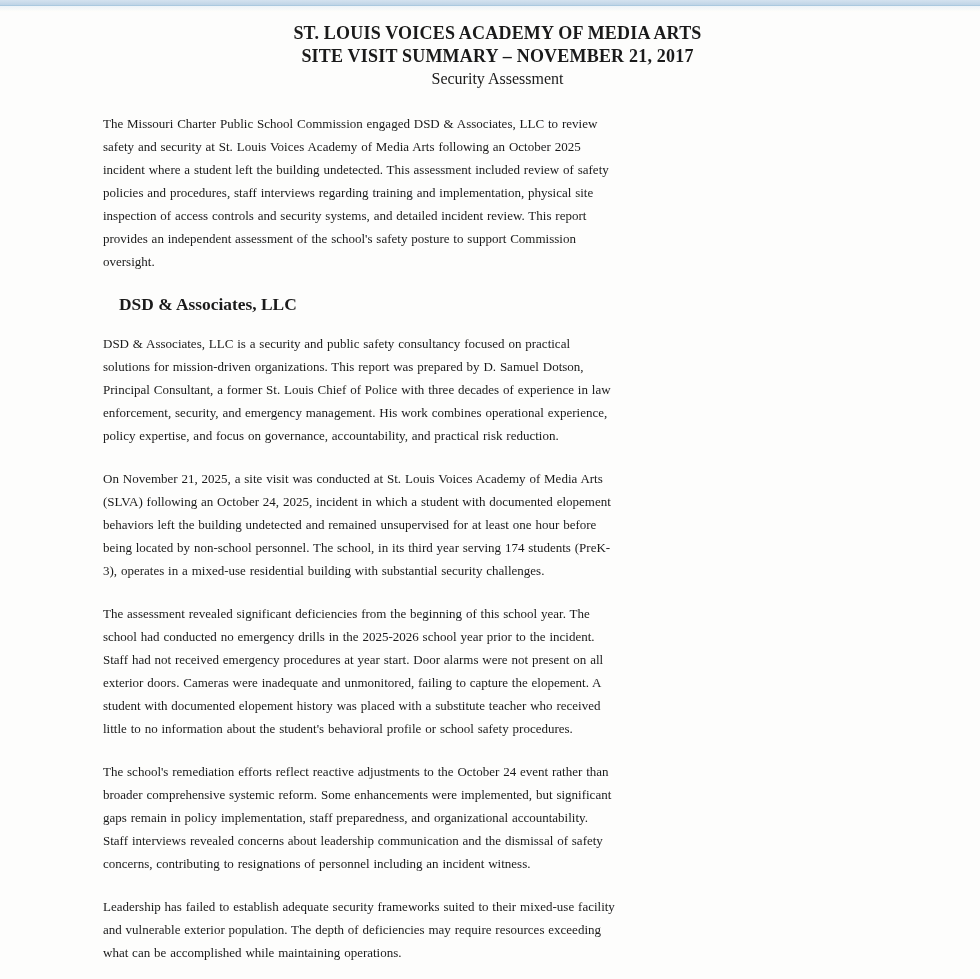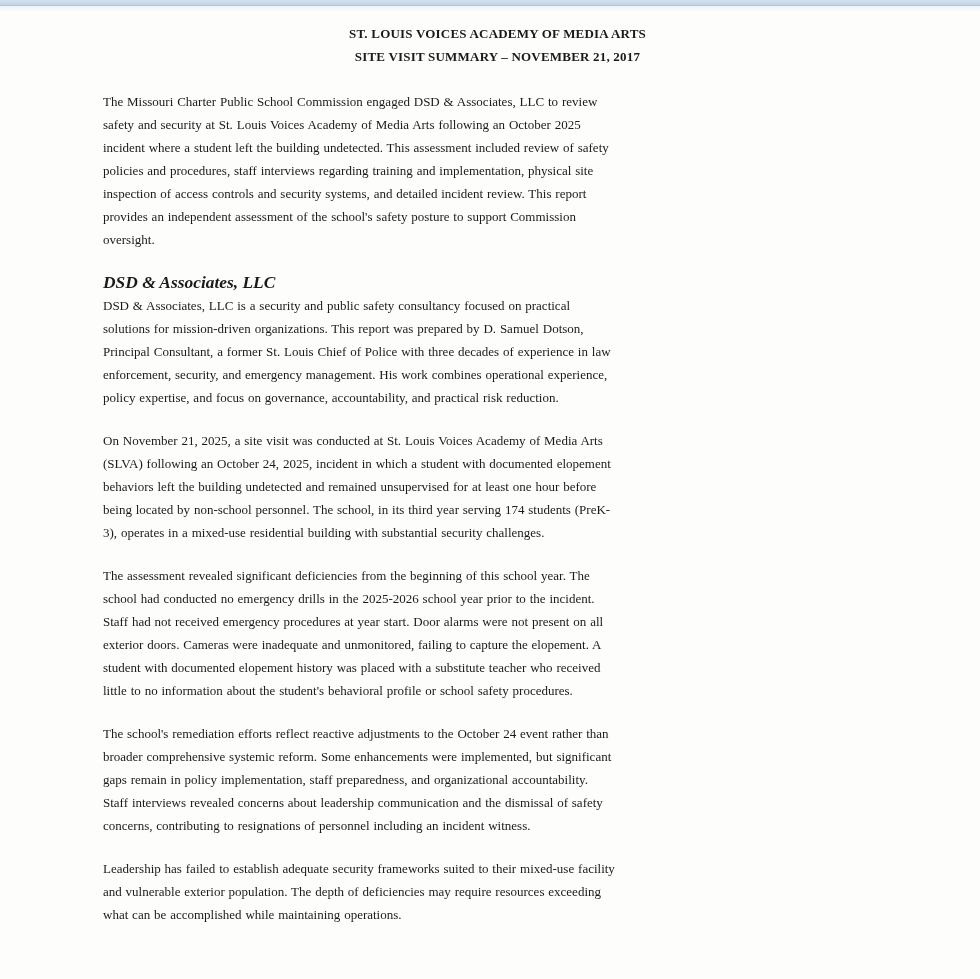--- a/index.html
+++ b/index.html
@@ -24,56 +24,56 @@
   .page {
     padding: 10px 88px 0 103px;
     font-family: "Liberation Serif", "DejaVu Serif", serif;
     color: #1a1a1a;
   }
   .doc-header {
     text-align: center;
     margin-bottom: 22px;
   }
   .doc-title {
-    font-size: 13px;
+    font-size: 18px;
     font-weight: bold;
     line-height: 23px;
     letter-spacing: 0.2px;
   }
   .doc-subtitle {
     font-size: 16px;
     line-height: 22px;
     font-weight: normal;
   }
   .doc-heading {
     font-size: 17.4px;
     font-weight: bold;
     line-height: 23px;
-    margin: 0;
-    font-style: italic;
+    margin: 16px;
   }
   .doc-para {
     font-size: 13px;
     line-height: 23px;
     white-space: pre;
     word-spacing: 0.6px;
     margin: 0 0 20px 0;
   }
 </style>
 </head>
 <body>
 
 <div class="top-strip"></div>
 <div class="top-fade"></div>
 
 <div class="page">
 
   <div class="doc-header">
     <div class="doc-title">ST. LOUIS VOICES ACADEMY OF MEDIA ARTS</div>
     <div class="doc-title">SITE VISIT SUMMARY – NOVEMBER 21, 2017</div>
+    <div class="doc-subtitle">Security Assessment</div>
   </div>
 
   <p class="doc-para">The Missouri Charter Public School Commission engaged DSD &amp; Associates, LLC to review
 safety and security at St. Louis Voices Academy of Media Arts following an October 2025
 incident where a student left the building undetected. This assessment included review of safety
 policies and procedures, staff interviews regarding training and implementation, physical site
 inspection of access controls and security systems, and detailed incident review. This report
 provides an independent assessment of the school's safety posture to support Commission
 oversight.</p>
 

